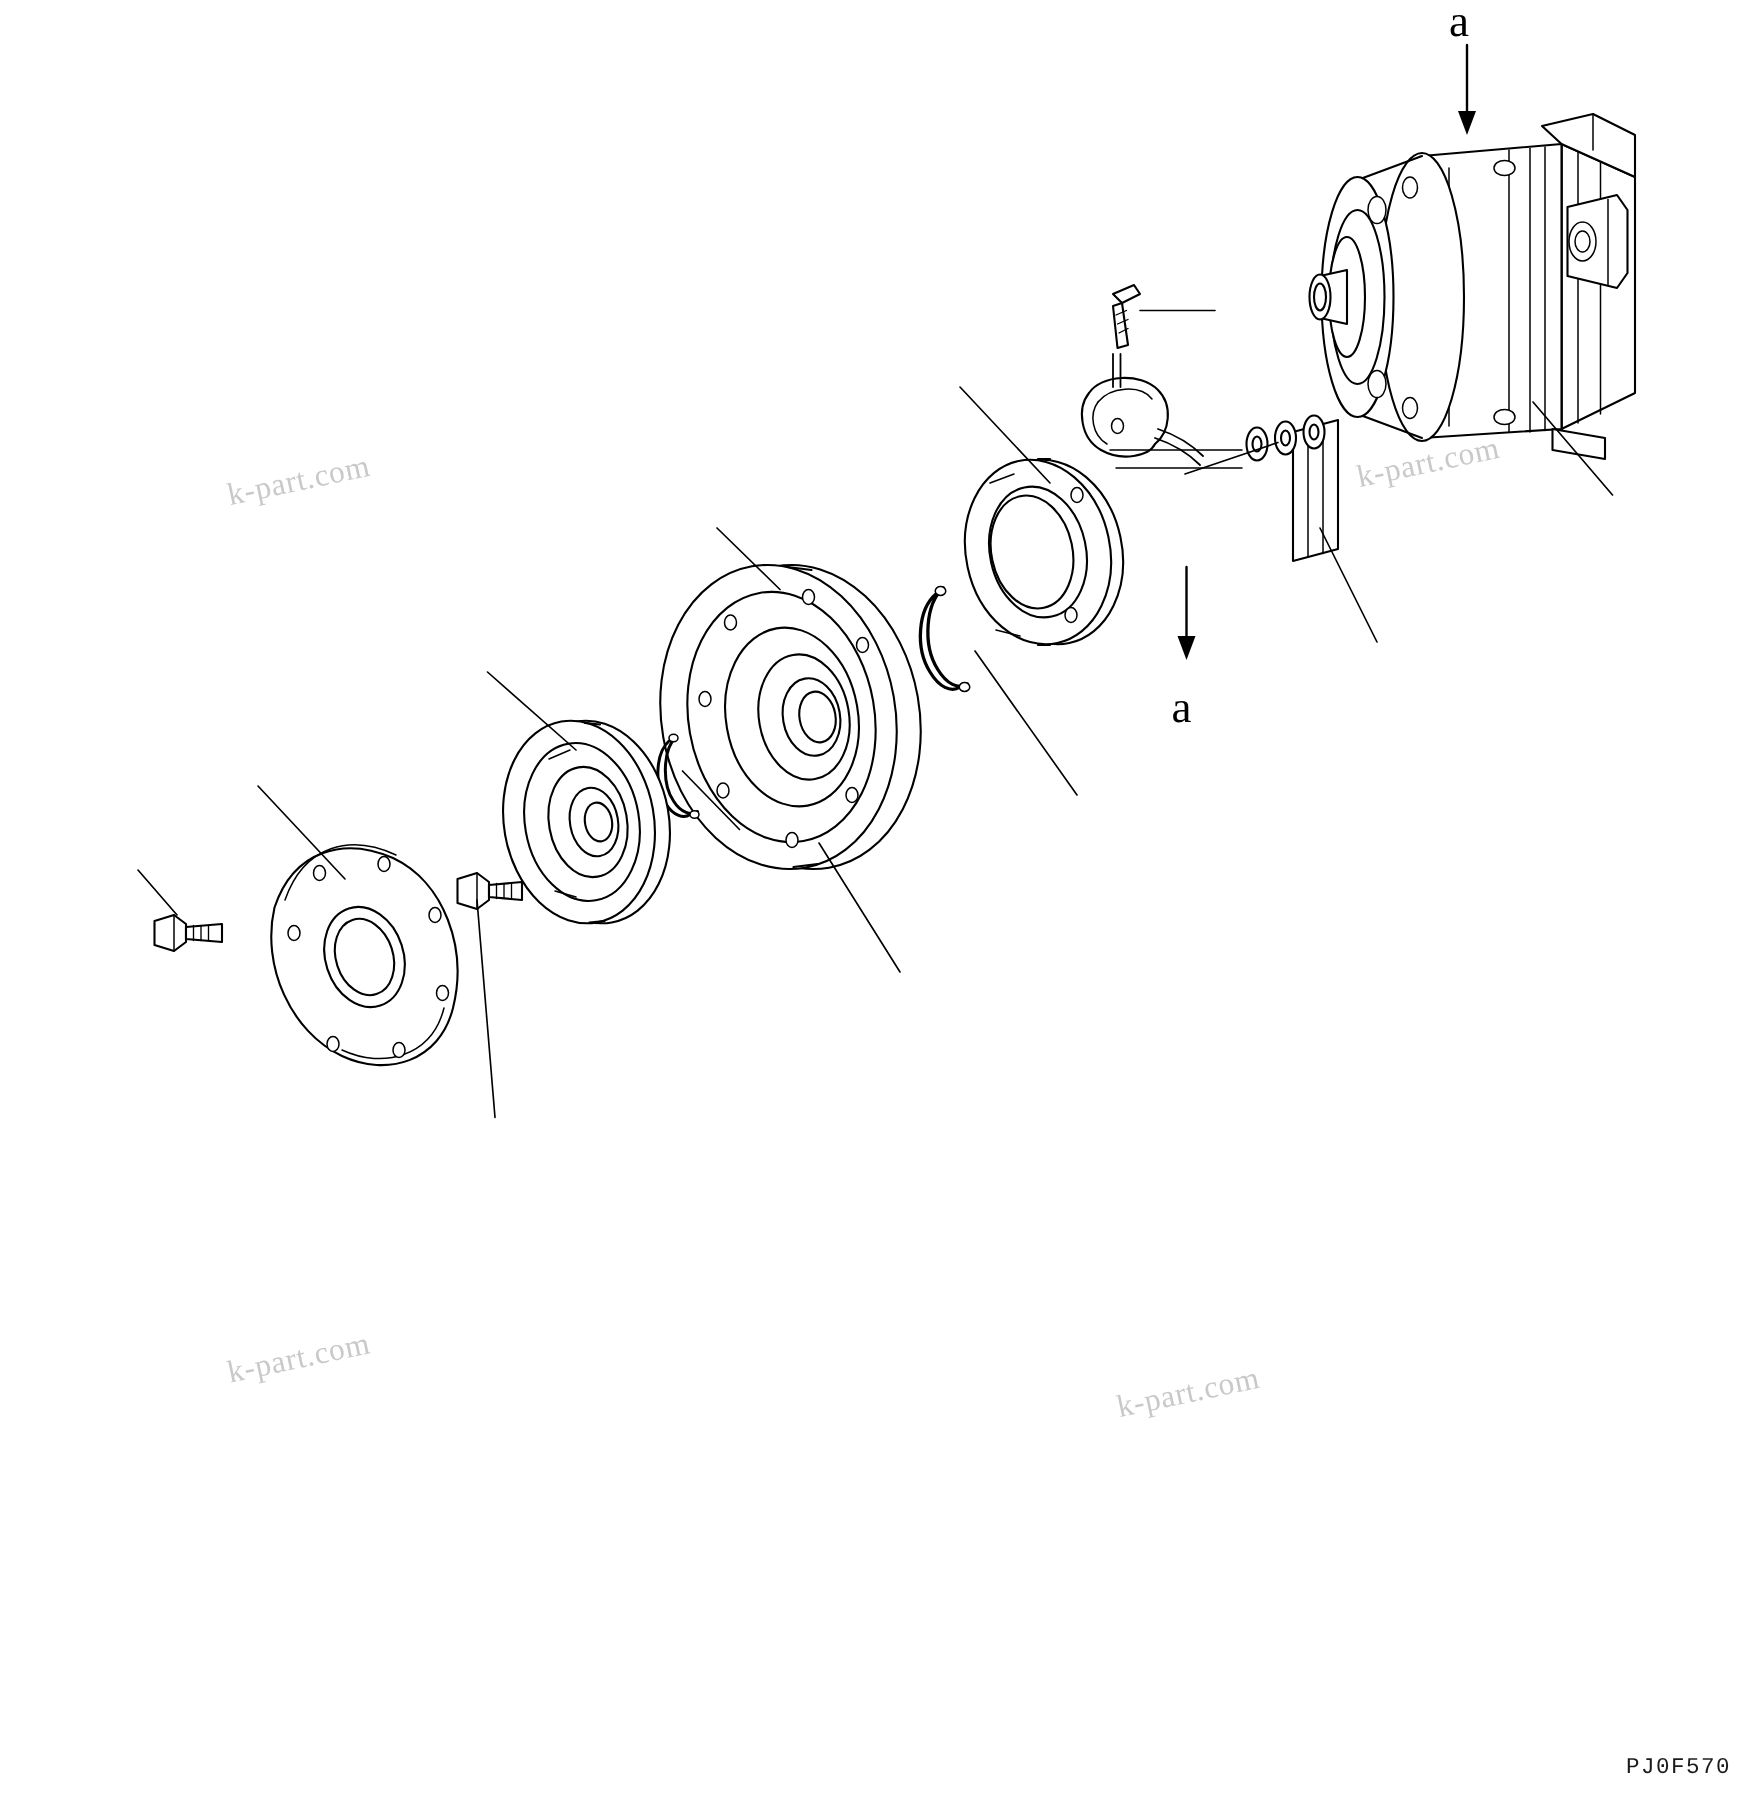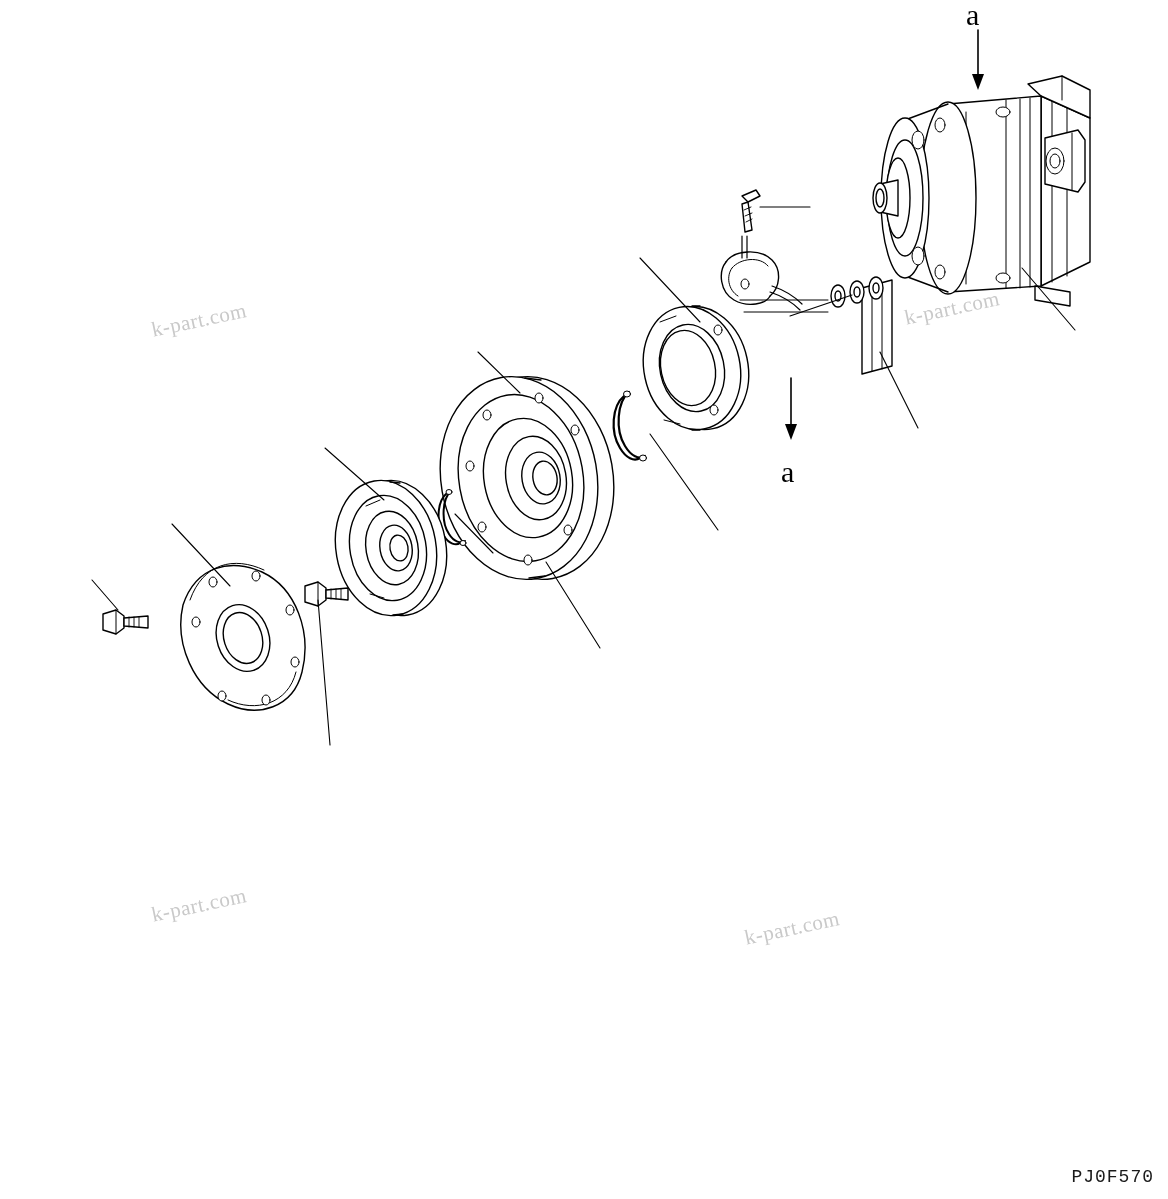--- a/index.html
+++ b/index.html
@@ -44,21 +44,21 @@
     font-family: "Liberation Serif", serif;
     font-size: 30px;
     color: #000;
     white-space: nowrap;
   }
   .fig-code {
     position: absolute;
     right: 14px;
     bottom: 12px;
     font-family: "Liberation Mono", monospace;
-    font-size: 18px;
+    font-size: 15px;
     color: #1a1a1a;
     letter-spacing: 1px;
   }
 </style>
 </head>
 <body>
 
 <div id="diagram-root">
 
   <svg class="layer" viewBox="0 0 1168 1199">

